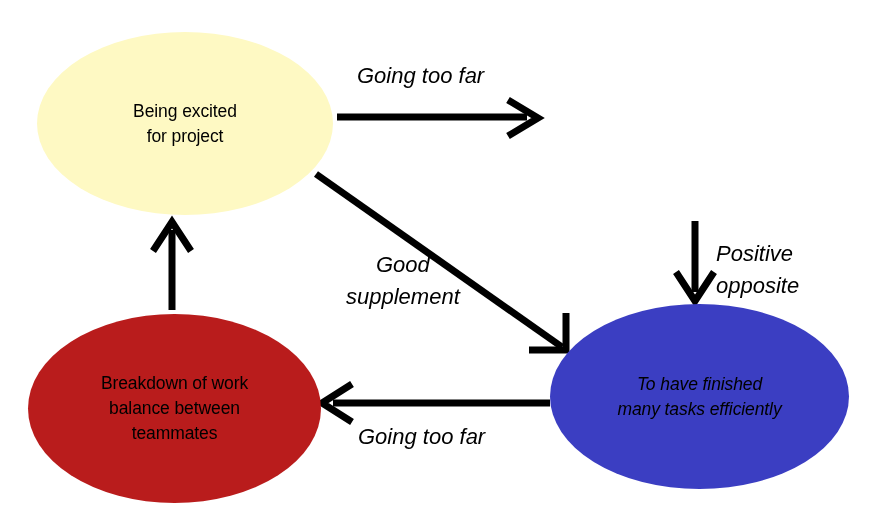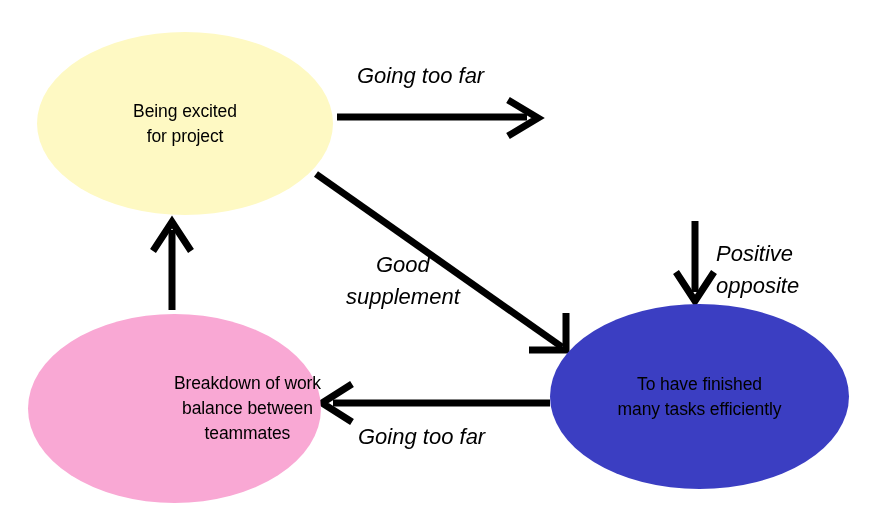--- a/index.html
+++ b/index.html
@@ -50,21 +50,21 @@
   #node-green {
     left: 537px; top: 32px;
     width: 297px; height: 184px;
   }
   #node-yellow {
     left: 28px;  top: 314px;
     width: 293px; height: 189px;
   }
   #node-blue {
     left: 550px; top: 304px;
-    width: 299px; height: 185px;
+    width: 299px; height: 185px; font-style: italic;
   }
   .edge-label {
     position: absolute;
     color: #000000;
     font-family: "Liberation Sans", sans-serif;
     font-style: italic;
     font-size: 22px;
     line-height: 1.45;
     white-space: pre-line;
     letter-spacing: 0px;
@@ -107,21 +107,21 @@
       <path d="M 153 251 L 172 222 L 191 251" fill="none" stroke="#000000" stroke-width="7" stroke-linejoin="miter" stroke-linecap="butt"></path>
     </g>
   </svg>
 
   <div class="node" id="node-red" style="background:#fef9c3;">
     <span class="node-label">Being excited
 for project</span>
   </div>
 
 
-  <div class="node" id="node-yellow" style="background:#f9a8d4;justify-content:flex-end;">
+  <div class="node" id="node-yellow" style="background:#b91c1c;">
     <span class="node-label">Breakdown of work
 balance between
 teammates</span>
   </div>
 
   <div class="node" id="node-blue" style="background:#3B3EC2;">
     <span class="node-label">To have finished
 many tasks efficiently</span>
   </div>
 

